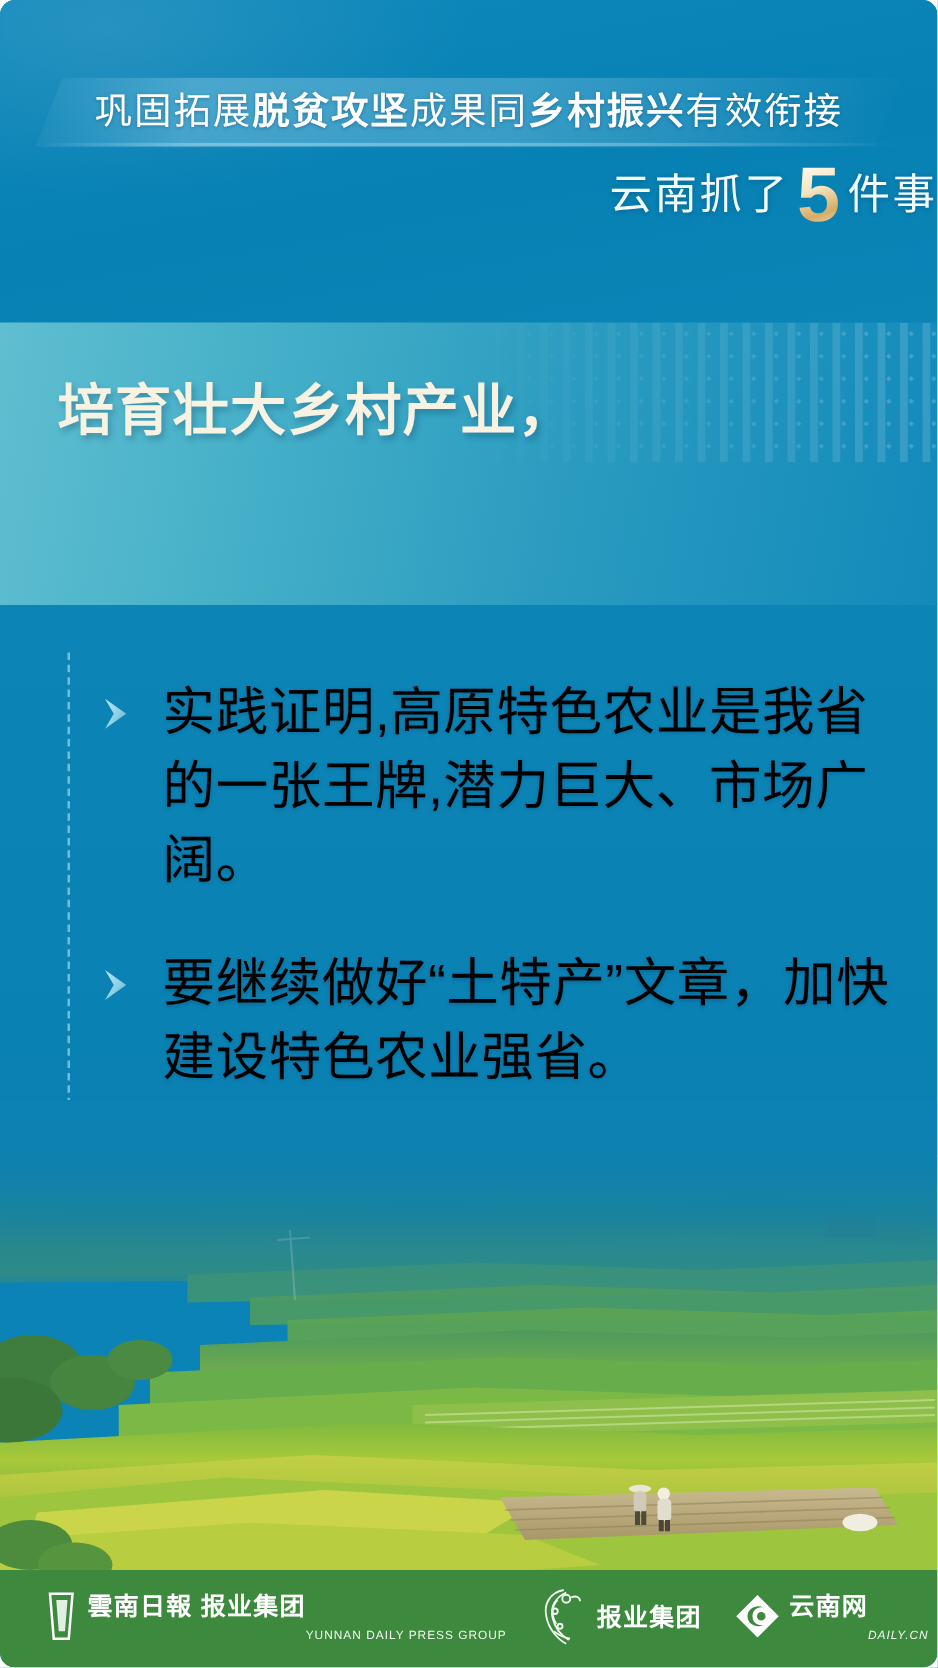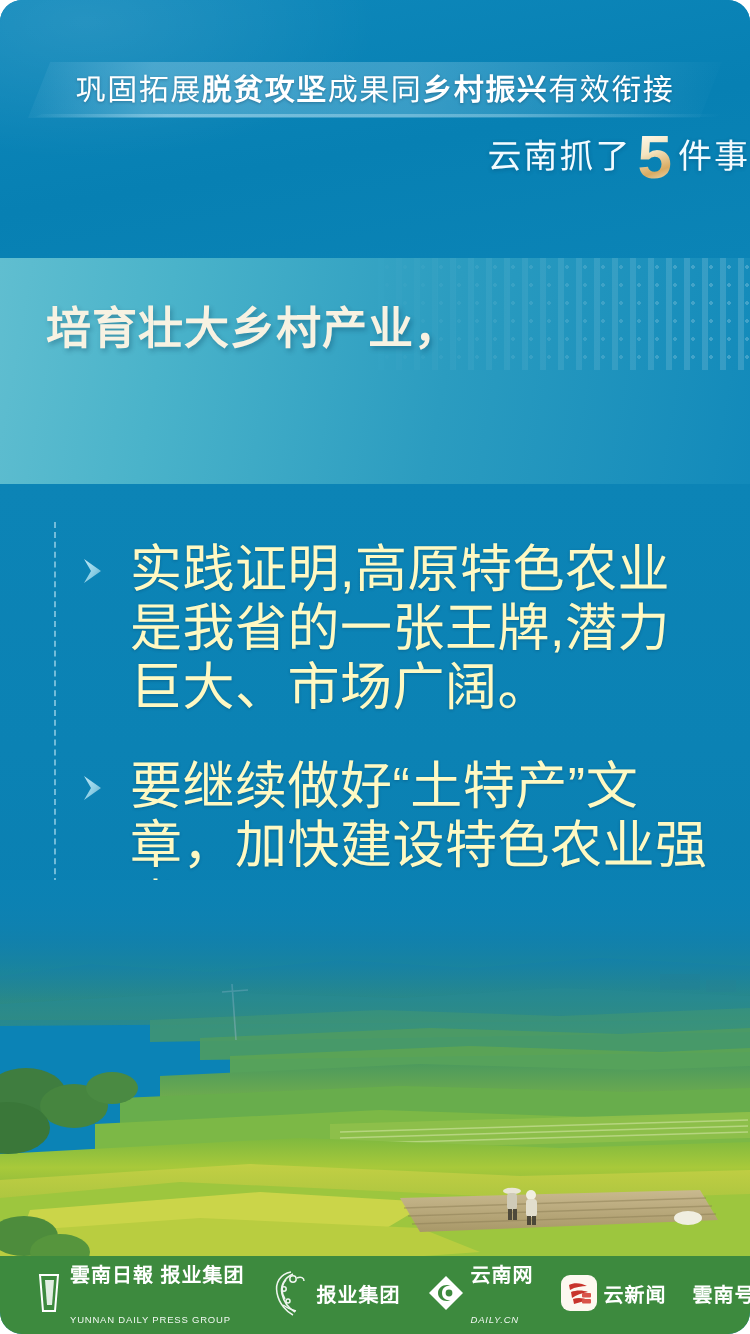--- a/index.html
+++ b/index.html
@@ -22,21 +22,21 @@
     background: #ffffff;
     overflow: hidden;
   }
 
   
   .card {
     position: absolute;
     left: 0; top: 0;
     width: 750px;
     height: 1334px;
-    border-radius: 22px;
+    border-radius: 12px;
     overflow: hidden;
     background: #0b83b6;
   }
 
   
   .header {
     position: absolute;
     left: 0; top: 0;
     width: 750px;
     height: 258px;
@@ -203,24 +203,24 @@
   }
   .bullet-arrow {
     position: absolute;
     left: 0;
     top: 16px;
     width: 30px;
     height: 30px;
   }
   .bullet-text {
     font-family: "Liberation Sans", "DejaVu Sans", sans-serif;
-    font-size: 52px;
+    font-size: 42px;
     line-height: 59px;
     letter-spacing: 0.5px;
-    color: #fef9c3;
+    color: #000000;
     text-shadow: 0 1px 3px rgba(0,40,70,0.28);
   }
 
   
   .photo {
     position: absolute;
     left: 0;
     top: 880px;
     width: 750px;
     height: 400px;
@@ -251,21 +251,21 @@
     box-sizing: border-box;
     gap: 0;
   }
   .logo {
     display: flex;
     align-items: center;
     color: #ffffff;
     white-space: nowrap;
   }
   .logo-mark { flex: 0 0 auto; margin-right: 6px; }
-  .logo-words { display: flex; flex-direction: column; justify-content: center; }
+  .logo-words { display: flex; flex-direction: row; justify-content: center; }
   .logo-cn {
     font-size: 20px;
     font-weight: bold;
     letter-spacing: 1px;
     line-height: 22px;
     color: #ffffff;
   }
   .logo-en {
     font-size: 9.5px;
     letter-spacing: 0.8px;

